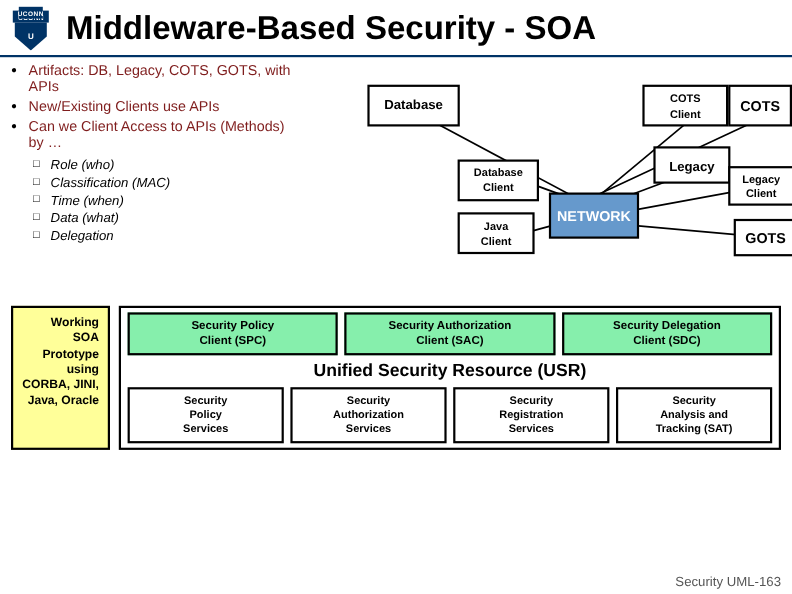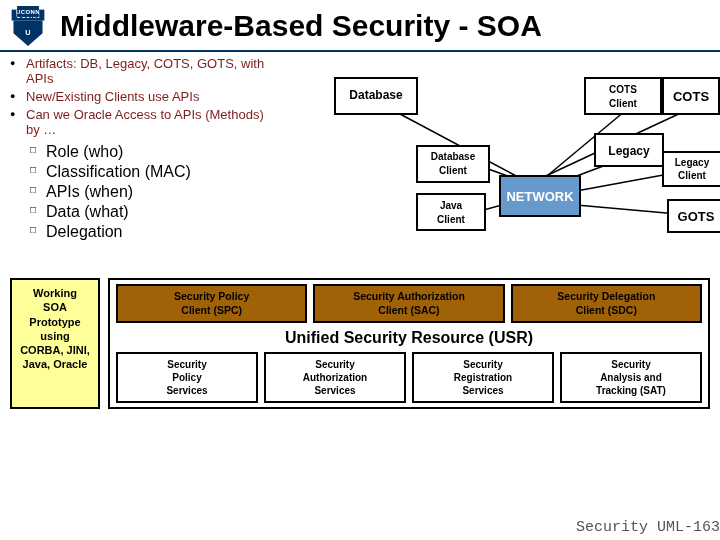--- a/index.html
+++ b/index.html
@@ -64,25 +64,26 @@
       color: #000;
       font-size: 9px;
       top: 2px;
     }
     .sub-list {
       list-style: none;
       margin: 0;
       padding: 0 0 0 20px;
     }
     .sub-list li {
-      font-size: 16px;
+      font-size: 12px;
       color: #000;
       margin-bottom: 2px;
       padding-left: 16px;
       position: relative;
+      font-style: italic;
     }
     .sub-list li::before {
       content: "□";
       position: absolute;
       left: 0;
       font-size: 10px;
       top: 1px;
     }
     
     .bottom-section {
@@ -92,37 +93,37 @@
       gap: 8px;
     }
     .working-box {
       background: #ffff99;
       border: 2px solid #000;
       padding: 6px 8px;
       width: 90px;
       flex-shrink: 0;
       font-size: 11px;
       font-weight: bold;
-      text-align: center;
+      text-align: right;
       line-height: 1.3;
     }
     .right-bottom {
       flex: 1;
       border: 2px solid #000;
       padding: 4px 6px;
     }
     .spc-sac-sdc-row {
       display: flex;
       flex-direction: row;
       gap: 6px;
       margin-bottom: 6px;
     }
     .spc-box, .sac-box, .sdc-box {
       flex: 1;
-      background: #a16207;
+      background: #86efac;
       border: 2px solid #000;
       padding: 4px;
       font-size: 10.5px;
       font-weight: bold;
       text-align: center;
       line-height: 1.3;
     }
     .usr-label {
       text-align: center;
       font-size: 16px;
@@ -140,24 +141,23 @@
       border: 2px solid #000;
       padding: 4px;
       font-size: 10px;
       text-align: center;
       font-weight: bold;
       line-height: 1.3;
     }
     .footer-note {
       position: absolute;
       bottom: 4px;
-      right: 0;
-      font-size: 15px;
+      right: 10px;
+      font-size: 12px;
       color: #555;
-      font-family: Liberation Mono, monospace;
     }
     .diagram-container {
       position: relative;
       width: 460px;
       height: 220px;
       margin-left: 0;
     }
   </style>
 </head>
 <body>
@@ -178,26 +178,26 @@
     </div>
     <div class="page-title">Middleware-Based Security - SOA</div>
   </div>
 
   <div style="display:flex; flex-direction:row; padding: 4px 10px 0 10px; gap:0;">
 
     <div class="left-panel">
       <ul class="bullet-list">
         <li>Artifacts: DB, Legacy, COTS, GOTS, with APIs</li>
         <li>New/Existing Clients use APIs</li>
-        <li>Can we Oracle Access to APIs (Methods) by …</li>
+        <li>Can we Client Access to APIs (Methods) by …</li>
       </ul>
       <ul class="sub-list">
         <li>Role (who)</li>
         <li>Classification (MAC)</li>
-        <li>APIs (when)</li>
+        <li>Time (when)</li>
         <li>Data (what)</li>
         <li>Delegation</li>
       </ul>
     </div>
 
     <div class="diagram-container">
       <svg width="460" height="220">
 
         <line x1="265" y1="130" x2="115" y2="50" stroke="#000" stroke-width="1.5"></line>
 

